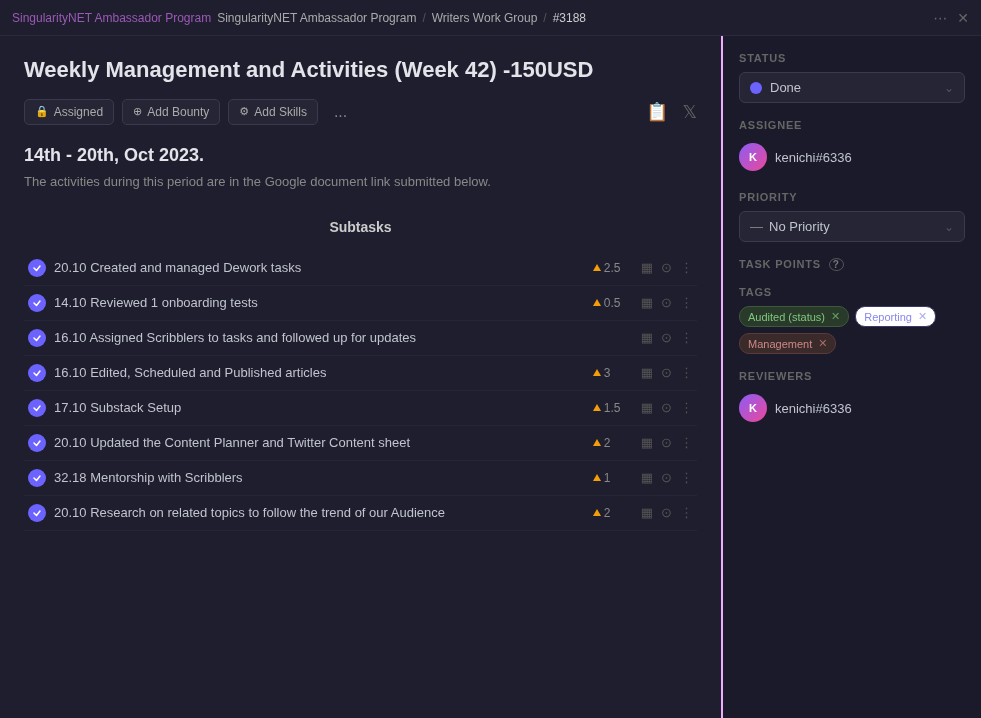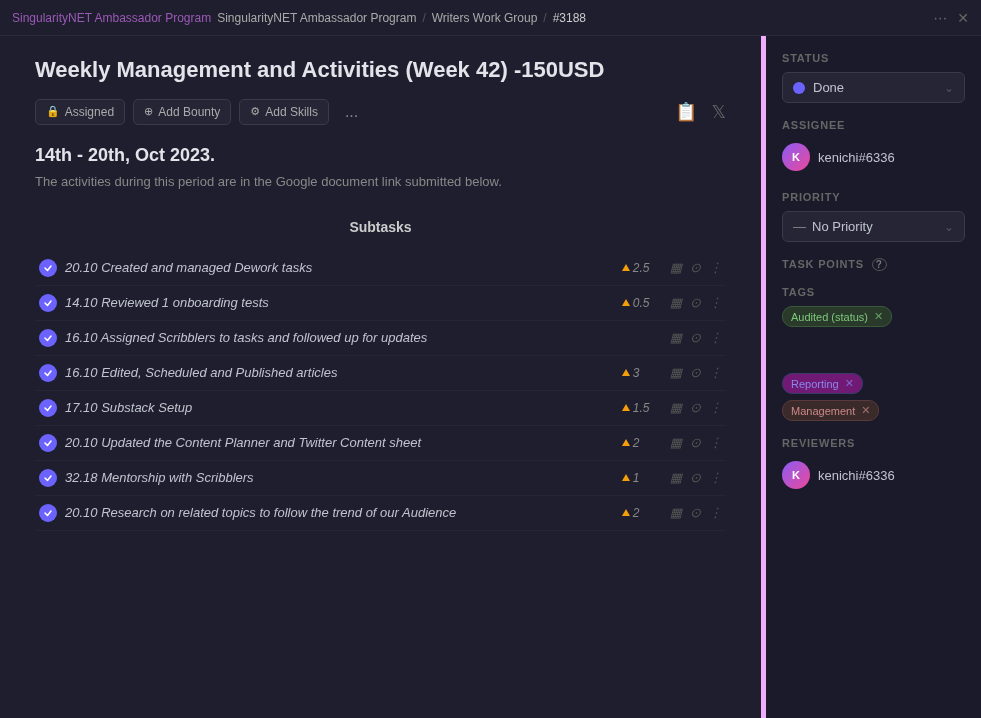--- a/index.html
+++ b/index.html
@@ -44,21 +44,21 @@
 
     .main-layout {
       display: flex;
       flex: 1;
       overflow: hidden;
     }
 
     
     .left-panel {
       flex: 1;
-      padding: 20px 35px;
+      padding: 20px 24px;
       overflow-y: auto;
       background: #1e1e2e;
     }
 
     .task-title {
       font-size: 22px;
       font-weight: 600;
       color: #e2e4ea;
       line-height: 1.3;
       margin-bottom: 4px;
@@ -125,21 +125,20 @@
       color: #ccc;
       margin-bottom: 16px;
     }
 
     .subtask-row {
       display: flex;
       align-items: center;
       padding: 8px 4px;
       border-bottom: 1px solid #252535;
       gap: 8px;
-      font-style: italic;
     }
     .subtask-check {
       width: 18px;
       height: 18px;
       border-radius: 50%;
       background: #6c63ff;
       display: flex;
       align-items: center;
       justify-content: center;
       flex-shrink: 0;
@@ -168,23 +167,23 @@
     .subtask-icons {
       display: flex;
       align-items: center;
       gap: 8px;
       color: #555;
       font-size: 14px;
     }
 
     
     .right-panel {
-      width: 220px;
+      width: 260px;
       background: #1a1a2a;
-      border-left: 5px solid #f0abfc;
+      border-left: 2px solid #f0abfc;
       padding: 16px;
       overflow-y: auto;
       flex-shrink: 0;
     }
 
     .section-label {
       font-size: 11px;
       font-weight: 700;
       color: #666;
       letter-spacing: 0.8px;
@@ -262,21 +261,21 @@
     .tag {
       display: flex;
       align-items: center;
       gap: 4px;
       padding: 3px 8px;
       border-radius: 10px;
       font-size: 11px;
       font-weight: 500;
     }
     .tag-audited { background: #2a3a2a; color: #7ec87e; border: 1px solid #3a5a3a; }
-    .tag-reporting { background: #701a75; color: #8888ee; border: 1px solid #3a3a6a; margin-top: 40px; }
+    .tag-reporting { background: #ffffff; color: #8888ee; border: 1px solid #3a3a6a; }
     .tag-management { background: #3a2a2a; color: #cc8888; border: 1px solid #5a3a3a; }
     .tag-x { cursor: pointer; opacity: 0.7; margin-left: 2px; }
 
     .scrollbar-thin::-webkit-scrollbar { width: 4px; }
     .scrollbar-thin::-webkit-scrollbar-thumb { background: #333; border-radius: 2px; }
   </style>
 </head>
 <body>
 
 <div class="top-bar">

